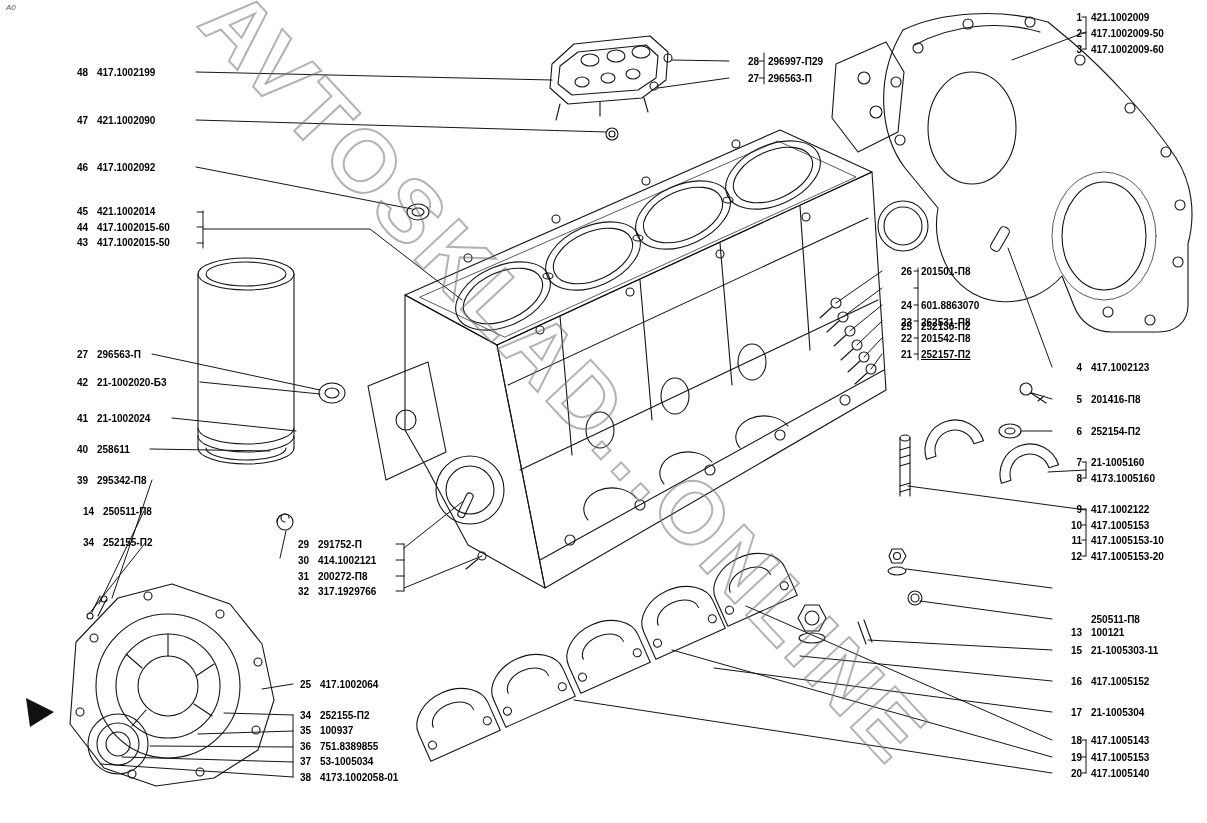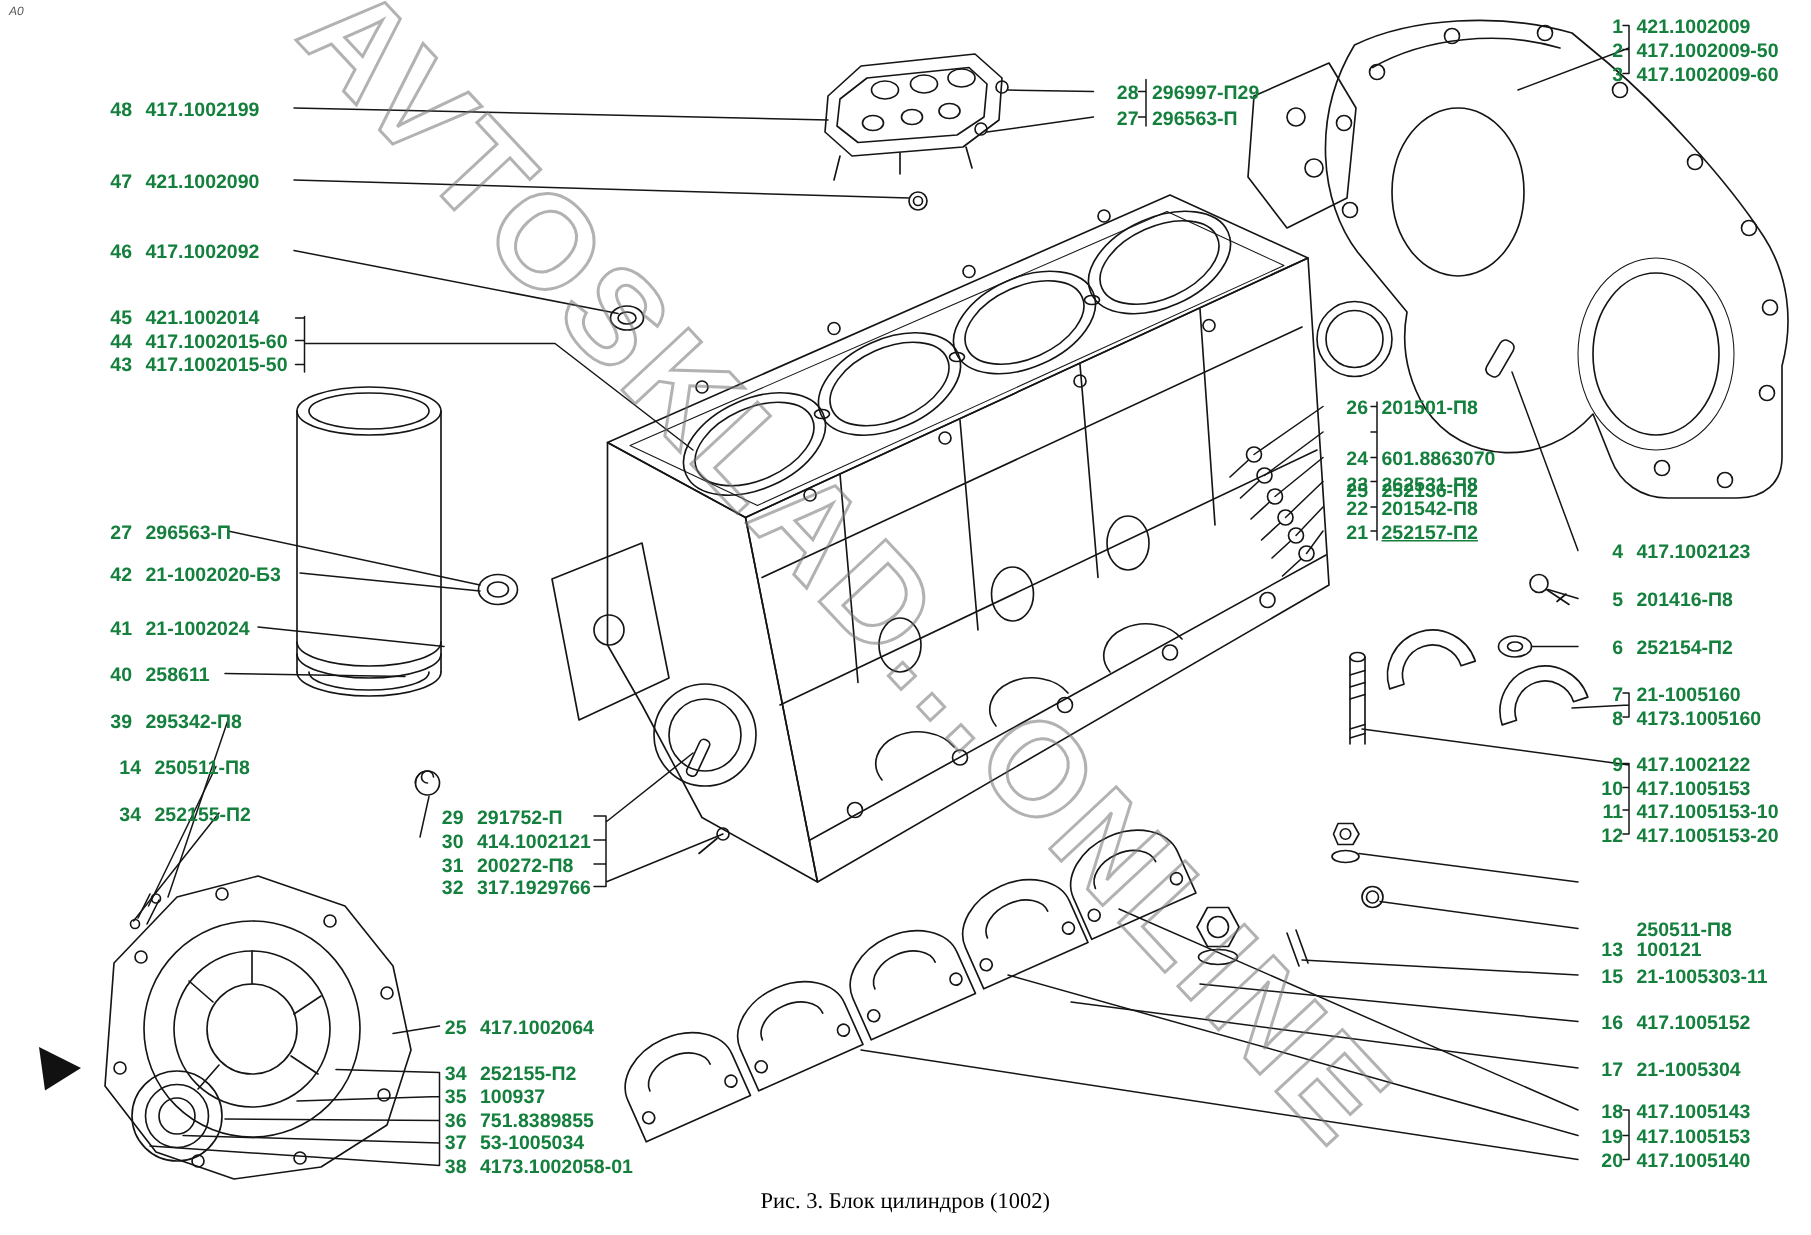--- a/index.html
+++ b/index.html
@@ -11,21 +11,21 @@
   #watermark{
     position:absolute;left:255px;top:-30px;z-index:2;
     transform:rotate(47deg);transform-origin:0 0;
     font-family:"Liberation Sans",sans-serif;font-weight:bold;
     font-size:88px;letter-spacing:4px;white-space:nowrap;
     color:transparent;-webkit-text-stroke:2px rgba(115,115,115,0.55);
     pointer-events:none;
   }
   #callouts .callout{
     position:absolute;z-index:3;white-space:nowrap;
-    font-size:13px;font-weight:bold;line-height:14px;color:#15803d;
+    font-size:10px;font-weight:bold;line-height:14px;color:#000000;
   }
   #callouts .num{display:inline-block;width:26px;text-align:right;margin-right:9px;}
   #caption{
     position:absolute;left:0;right:0;top:793px;z-index:3;text-align:center;
     font-family:"Liberation Serif",serif;font-size:15px;color:#000;
   }
   #corner-mark{
     position:absolute;left:6px;top:3px;z-index:3;font-size:8px;
     font-style:italic;color:#555;
   }
@@ -481,15 +481,14 @@
 
       <div class="callout" style="left: 1056px; top: 751px;">
         <span class="num">19</span><span class="part">417.1005153</span>
       </div>
 
       <div class="callout" style="left: 1056px; top: 767px;">
         <span class="num">20</span><span class="part">417.1005140</span>
       </div>
     </div>
 
-  <div id="caption">Рис. 3. Блок цилиндров (1002)</div>
 
 </div>
 
 </body></html>

